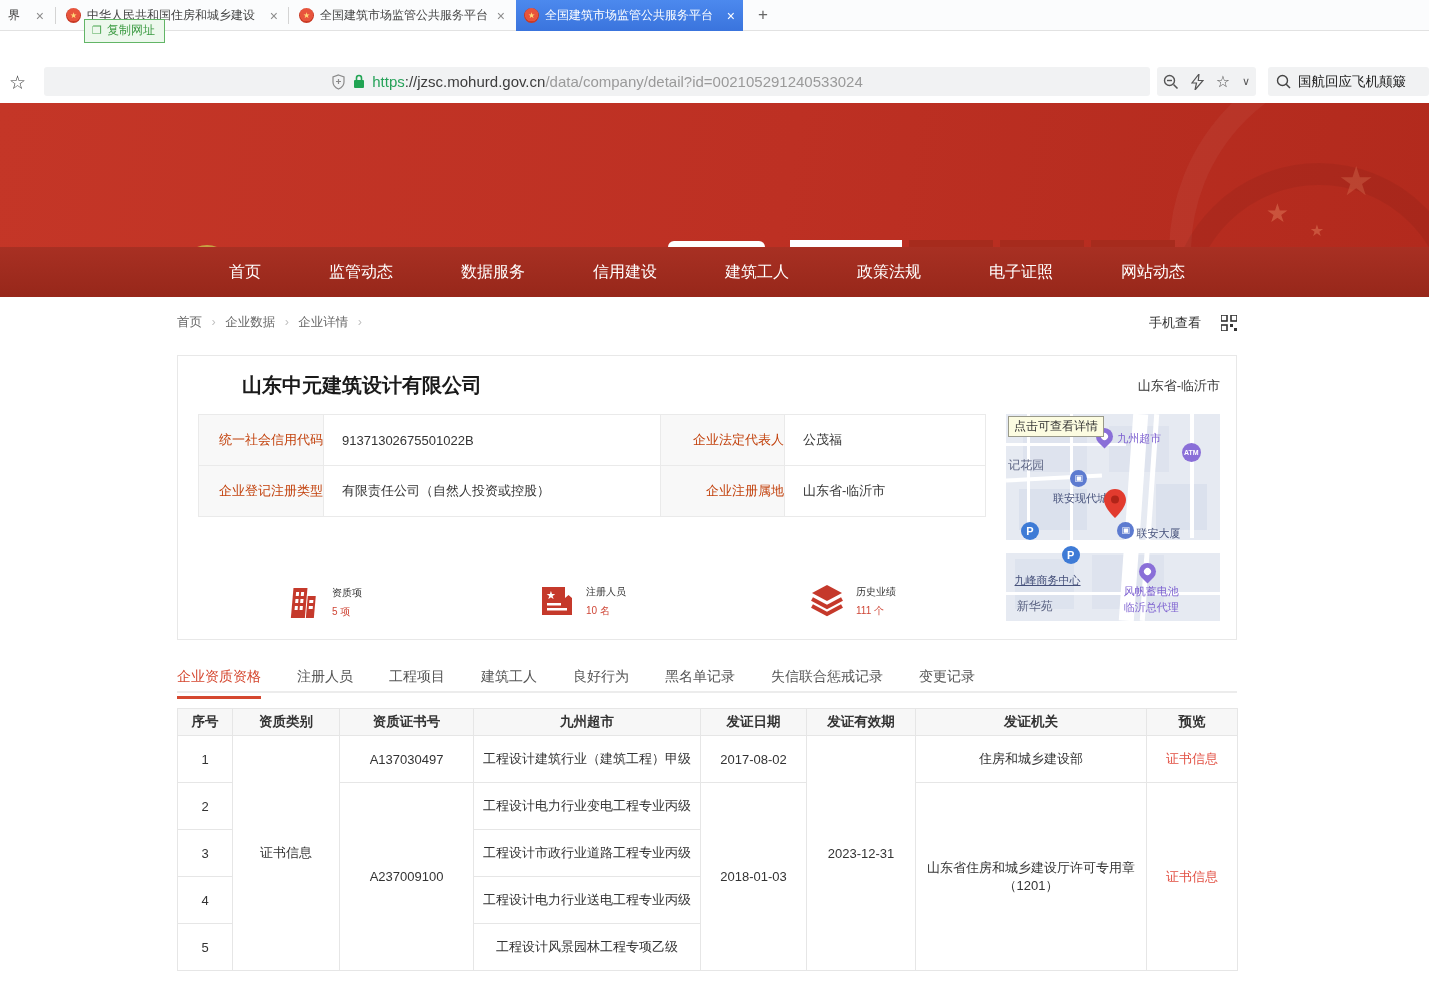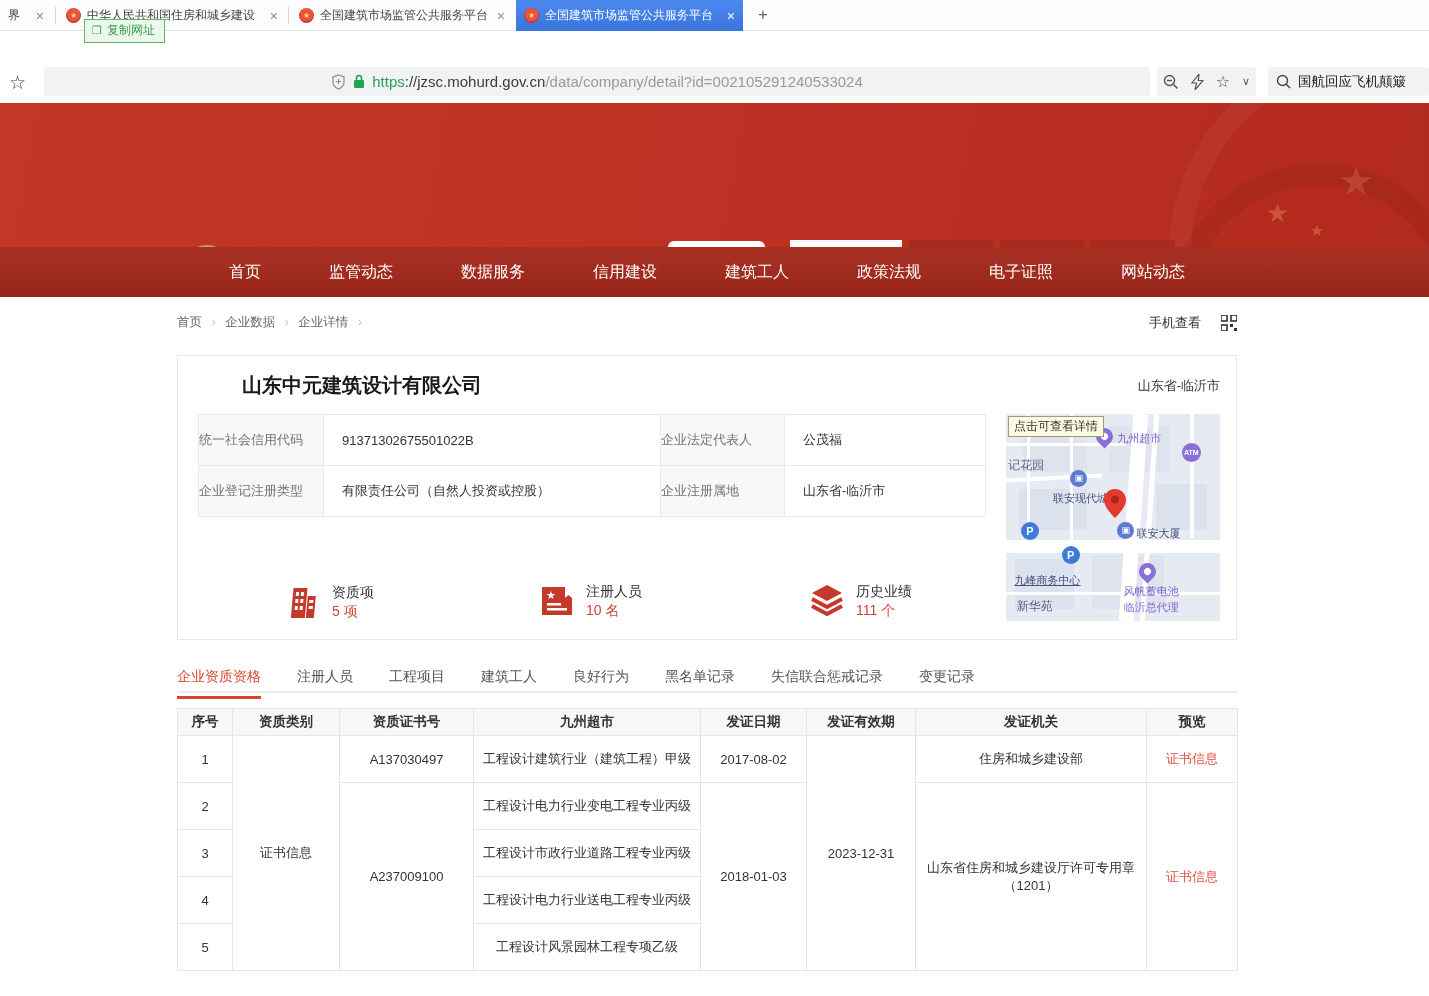--- a/index.html
+++ b/index.html
@@ -59,25 +59,25 @@
   .crumb { cursor:pointer; }
   .crumb-sep { color:#c0c0c0; margin:0 6px; }
   .mobileview { position:absolute; right:0; top:0; display:flex; align-items:center; gap:20px; color:#333; font-size:13px; cursor:pointer; }
 
   
   .card { position:absolute; top:355px; left:177px; width:1060px; height:285px; border:1px solid #e8e8e8; background:#fff; }
   .cname { position:absolute; left:16px; top:16px; font-size:20px; font-weight:bold; color:#1a1a1a;margin-left:48px; }
   .cregion { position:absolute; right:16px; top:21px; font-size:13px; color:#333; }
   table.infotbl { position:absolute; left:20px; top:58px; width:787px; border-collapse:collapse; table-layout:fixed; font-size:13px; }
   table.infotbl td { border:1px solid #eaeaea; height:51px; }
-  td.lbl { background:#f8f8f8; text-align:left; color:#737373; }
+  td.lbl { background:#f8f8f8; text-align:right; color:#c2410c; }
   td.val { padding-left:18px; color:#333; }
   .stats { position:absolute; left:20px; top:222px; width:787px; height:52px; }
   .stat { position:absolute; display:flex; align-items:center; gap:10px; }
-  .stat .txt { font-size:14px; color:#333; line-height:19px; }
+  .stat .txt { font-size:10px; color:#333; line-height:19px; }
   .stat .num { color:#cf4636; }
   
   .map { position:absolute; right:16px; top:58px; width:214px; height:207px; background:#e9ecf3; overflow:hidden; cursor:pointer; }
   .blk { position:absolute; background:#dee3ee; }
   .road { position:absolute; background:#fff; }
   .map-tip { position:absolute; left:2px; top:2px; background:#fcfce1; border:1px solid #9a9a8a; color:#333;
              font-size:12px; padding:1px 5px; z-index:6; }
   .mlabel { position:absolute; font-size:11px; white-space:nowrap; z-index:4; }
   .navy { color:#45507a; } .purple { color:#7c5fd0; } .grayblue { color:#5d6584; }
   .ppin { position:absolute; width:18px; height:18px; border-radius:50%; background:#3e7bd6; color:#fff; font-size:11px;

